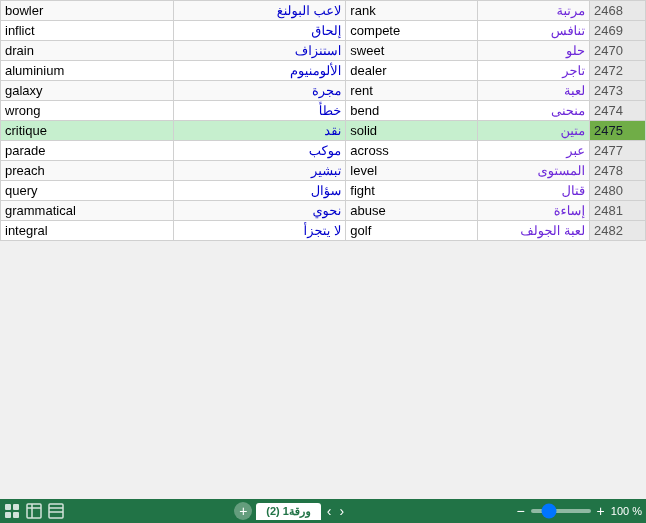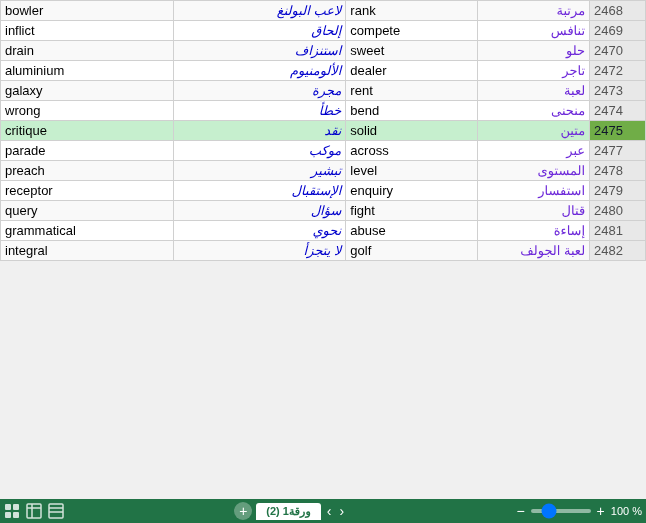--- a/index.html
+++ b/index.html
@@ -29,21 +29,21 @@
     }
 
     th, td {
       border: 1px solid #d0d0d0;
       padding: 2px 4px;
       white-space: nowrap;
       overflow: hidden;
     }
 
     td:nth-child(1) { width: 170px; }
-    td:nth-child(2) { width: 170px; text-align: right; direction: rtl; color: #0000cc; font-style: italic; }
+    td:nth-child(2) { width: 170px; text-align: right; direction: rtl; color: #0000cc; }
     td:nth-child(3) { width: 130px; }
     td:nth-child(4) { width: 110px; text-align: right; direction: rtl; color: #6d28d9; }
     td:nth-child(5) { width: 55px; text-align: left; background: #e8e8e8; color: #555; }
 
     tr:nth-child(even) { background: #ffffff; }
     tr:nth-child(odd) { background: #f9f9f9; }
 
     tr.highlighted { background: #c6efce !important; }
     tr.highlighted td:last-child { background: #70ad47; color: #0f172a; font-weight: normal; }
 
@@ -205,27 +205,20 @@
             <td>2477</td>
           </tr>
           <tr>
             <td>preach</td>
             <td>تبشير</td>
             <td>level</td>
             <td>المستوى</td>
             <td>2478</td>
           </tr>
           <tr>
-            <td>receptor</td>
-            <td>الإستقبال</td>
-            <td>enquiry</td>
-            <td>استفسار</td>
-            <td>2479</td>
-          </tr>
-          <tr>
             <td>query</td>
             <td>سؤال</td>
             <td>fight</td>
             <td>قتال</td>
             <td>2480</td>
           </tr>
           <tr>
             <td>grammatical</td>
             <td>نحوي</td>
             <td>abuse</td>

